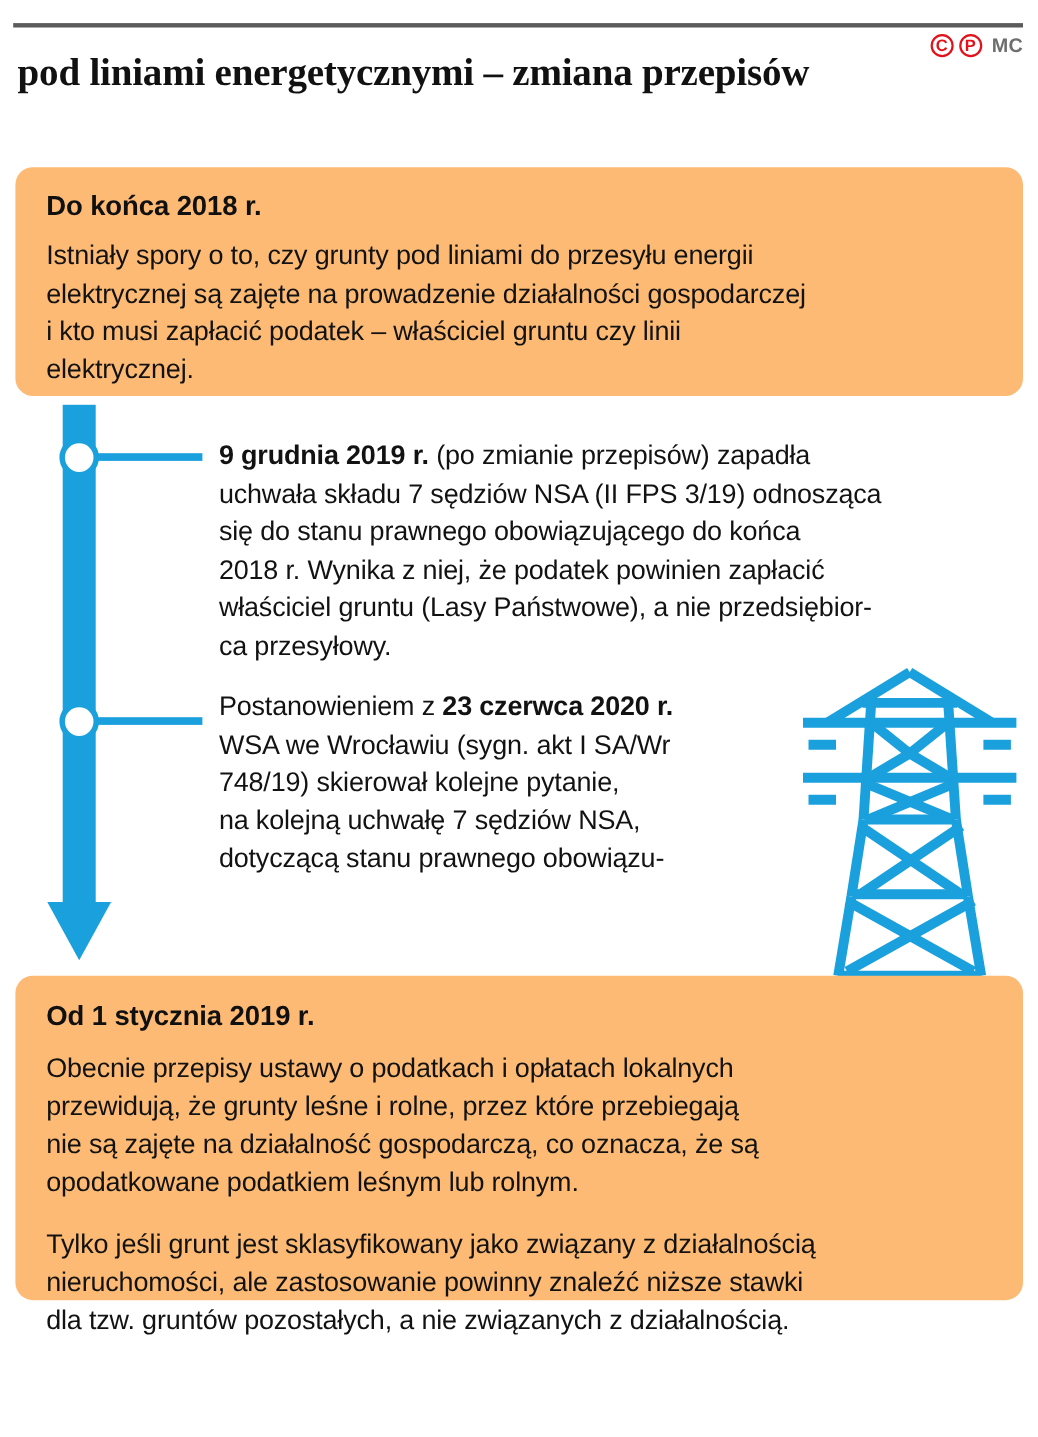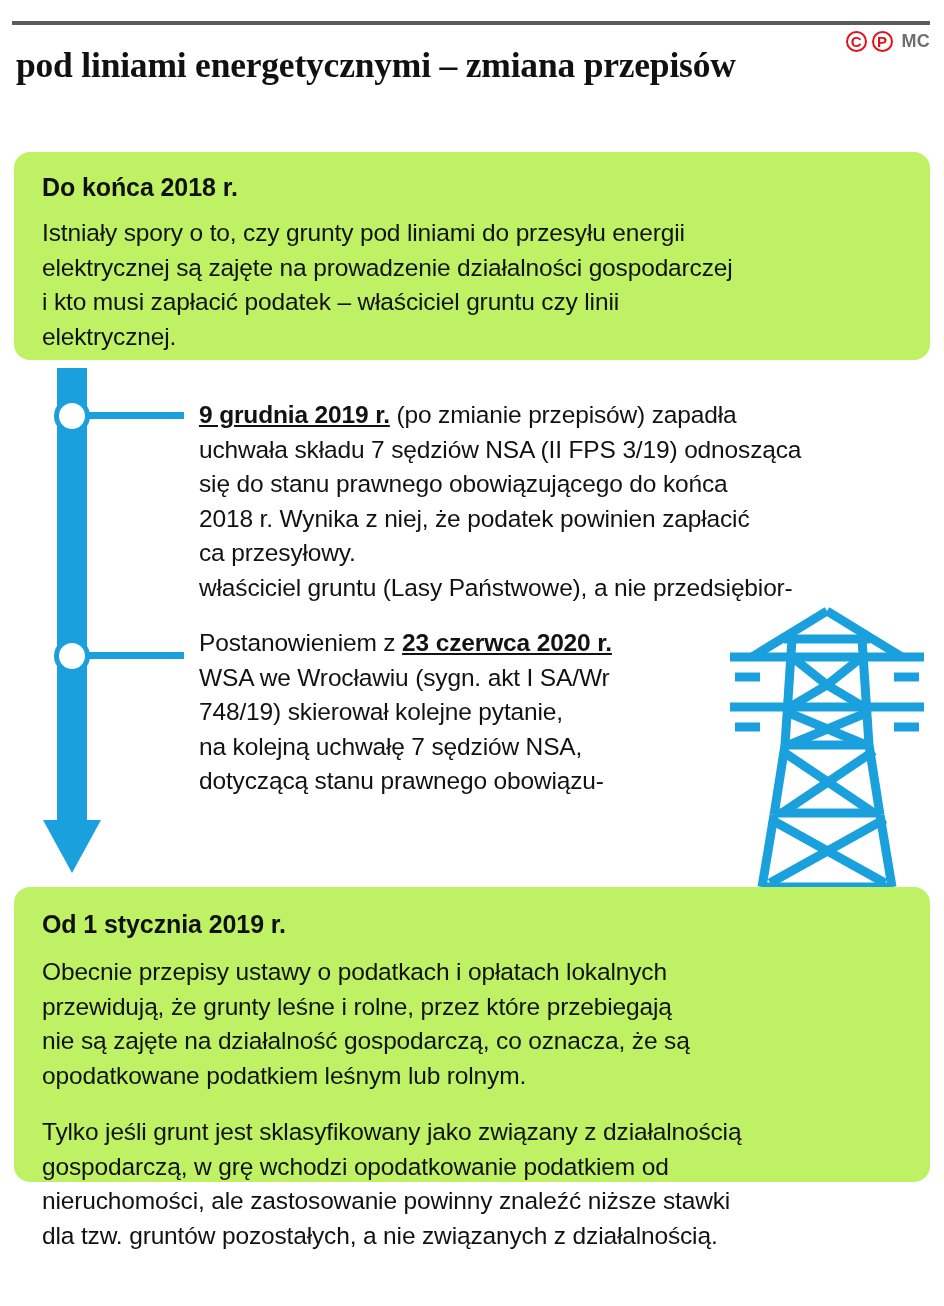--- a/index.html
+++ b/index.html
@@ -67,21 +67,21 @@
     font-size: 35.5px;
     line-height: 43px;
     color: #111111;
     letter-spacing: -0.2px;
   }
   #title-block .tline { display:block; white-space: nowrap; }
 
   
   .panel {
     position: absolute;
-    background: #bef264;
+    background: #fdba74;
     border-radius: 16px;
     box-sizing: border-box;
   }
   .panel-heading {
     font-family: "Liberation Sans", sans-serif;
     font-weight: bold;
     font-size: 25px;
     line-height: 30px;
     color: #101010;
     letter-spacing: -0.1px;
@@ -166,21 +166,21 @@
     position: absolute;
     left: 199px;
     width: 540px;
     font-family: "Liberation Sans", sans-serif;
     font-size: 24.5px;
     line-height: 34.5px;
     color: #121212;
     letter-spacing: -0.15px;
   }
   .timeline-text .ln { display: block; white-space: nowrap; }
-  .timeline-text b { font-weight: bold; text-decoration: underline; }
+  .timeline-text b { font-weight: bold; }
   #text-1 { top: 38px; }
   #text-2 { top: 266px; }
 
   
   #pylon {
     position: absolute;
     left: 722px;
     top: 605px;
     width: 210px;
     height: 290px;
@@ -219,22 +219,22 @@
   <div class="timeline-connector" id="conn-1"></div>
 
   <div class="timeline-node" id="node-2"></div>
   <div class="timeline-connector" id="conn-2"></div>
 
   <div class="timeline-text" id="text-1">
     <span class="ln"><b>9 grudnia 2019 r.</b><span> (po zmianie przepisów) zapadła</span></span>
     <span class="ln">uchwała składu 7 sędziów NSA (II FPS 3/19) odnosząca</span>
     <span class="ln">się do stanu prawnego obowiązującego do końca</span>
     <span class="ln">2018 r. Wynika z niej, że podatek powinien zapłacić</span>
+    <span class="ln">właściciel gruntu (Lasy Państwowe), a nie przedsiębior-</span>
     <span class="ln">ca przesyłowy.</span>
-    <span class="ln">właściciel gruntu (Lasy Państwowe), a nie przedsiębior-</span>
   </div>
 
   <div class="timeline-text" id="text-2">
     <span class="ln"><span>Postanowieniem z </span><b>23 czerwca 2020 r.</b></span>
     <span class="ln">WSA we Wrocławiu (sygn. akt I SA/Wr</span>
     <span class="ln">748/19) skierował kolejne pytanie,</span>
     <span class="ln">na kolejną uchwałę 7 sędziów NSA,</span>
     <span class="ln">dotyczącą stanu prawnego obowiązu-</span>
   </div>
 </div>
@@ -291,17 +291,16 @@
 <div class="panel" id="panel-bottom">
   <div class="panel-heading">Od 1 stycznia 2019 r.</div>
   <div class="panel-body">
     <span class="ln">Obecnie przepisy ustawy o podatkach i opłatach lokalnych</span>
     <span class="ln">przewidują, że grunty leśne i rolne, przez które przebiegają</span>
     <span class="ln">nie są zajęte na działalność gospodarczą, co oznacza, że są</span>
     <span class="ln">opodatkowane podatkiem leśnym lub rolnym.</span>
   </div>
   <div class="panel-body para2">
     <span class="ln">Tylko jeśli grunt jest sklasyfikowany jako związany z działalnością</span>
-    <span class="ln">gospodarczą, w grę wchodzi opodatkowanie podatkiem od</span>
     <span class="ln">nieruchomości, ale zastosowanie powinny znaleźć niższe stawki</span>
     <span class="ln">dla tzw. gruntów pozostałych, a nie związanych z działalnością.</span>
   </div>
 </div>
 
 </body></html>

